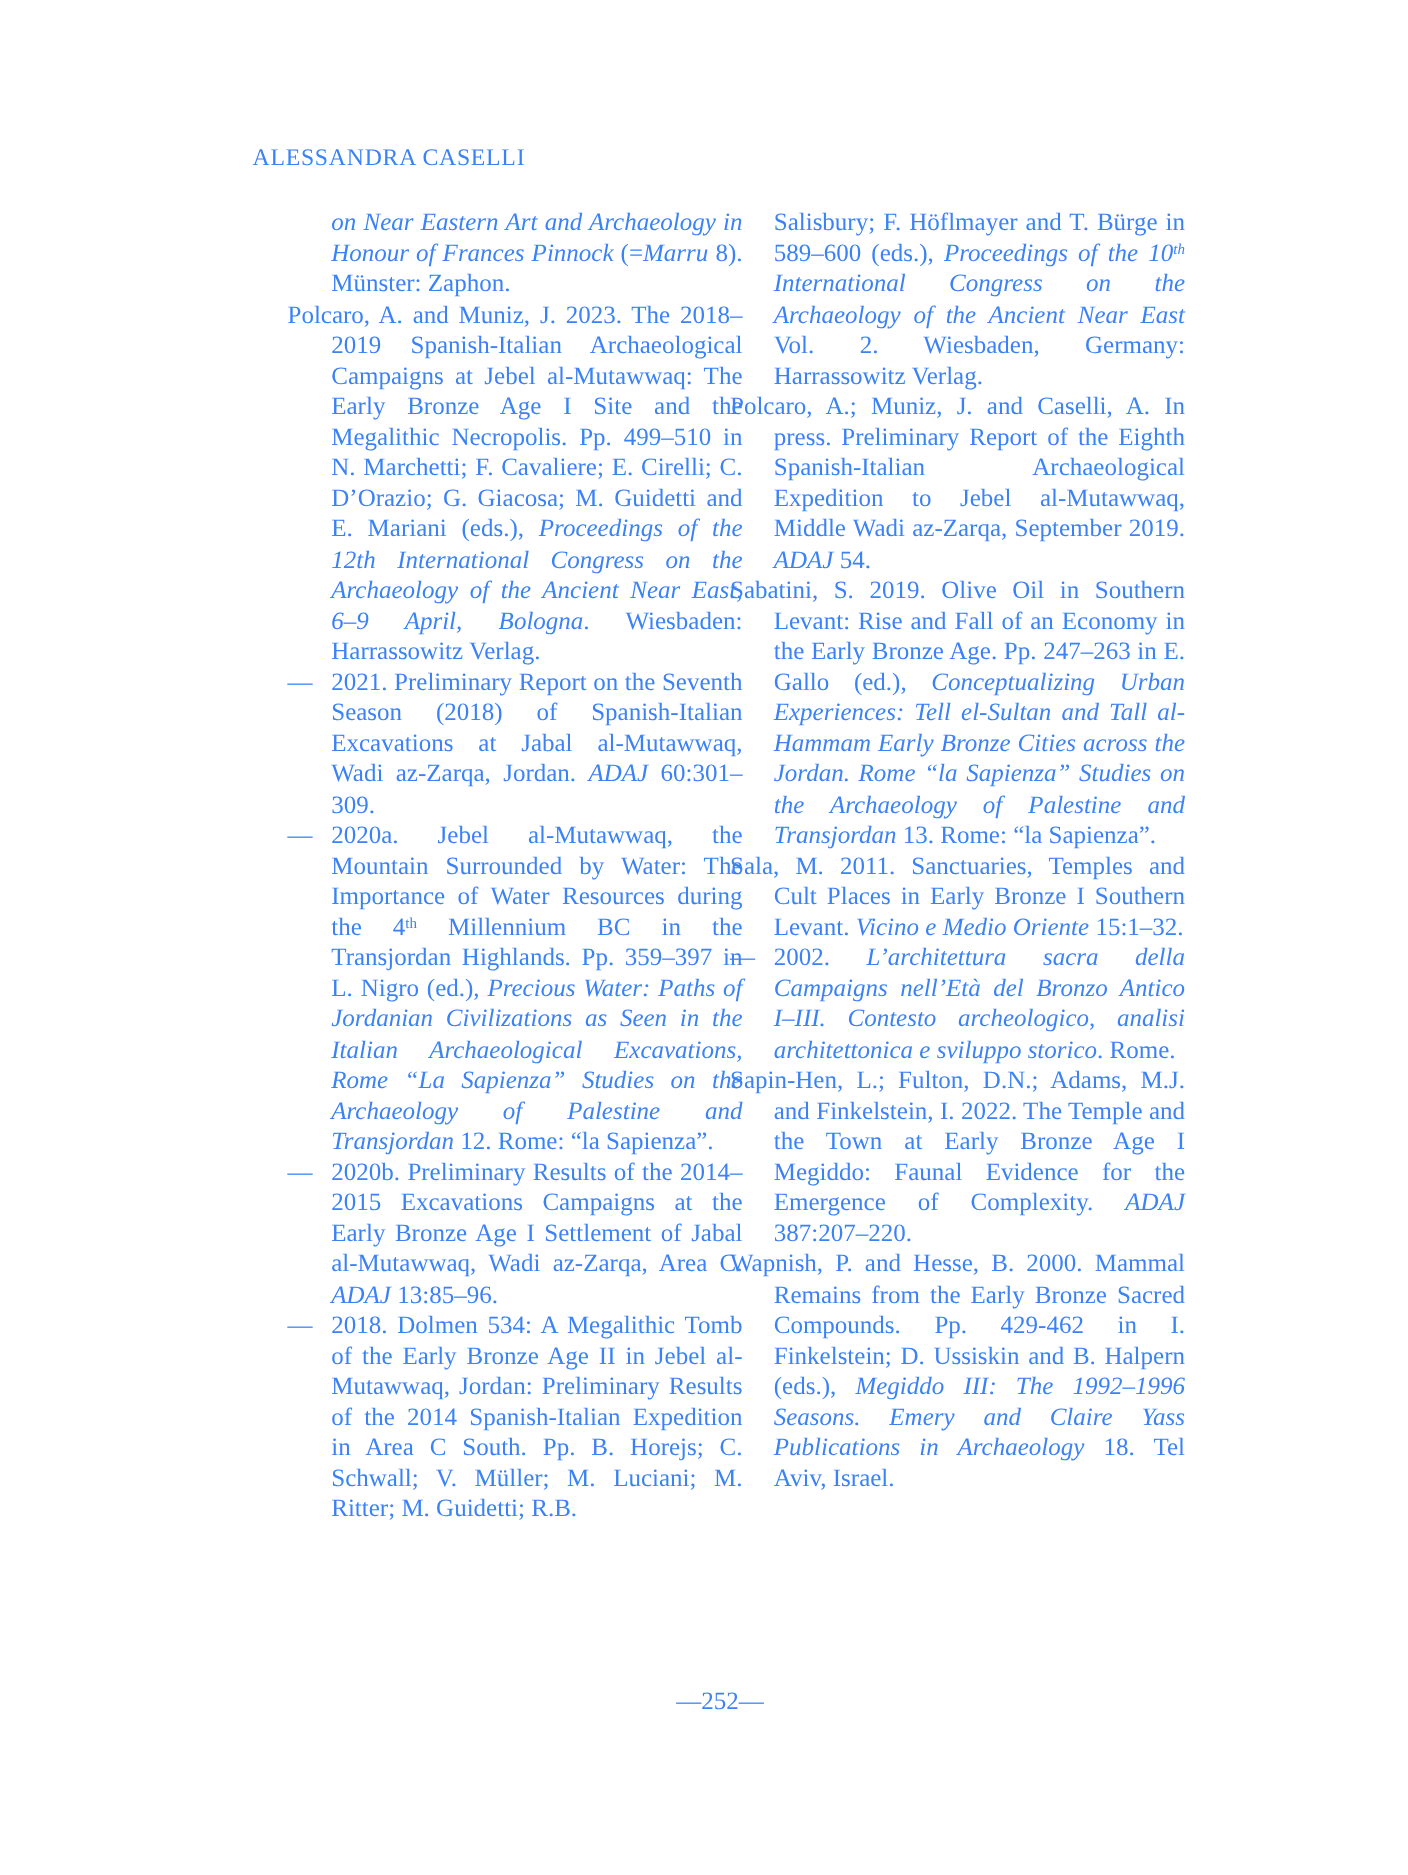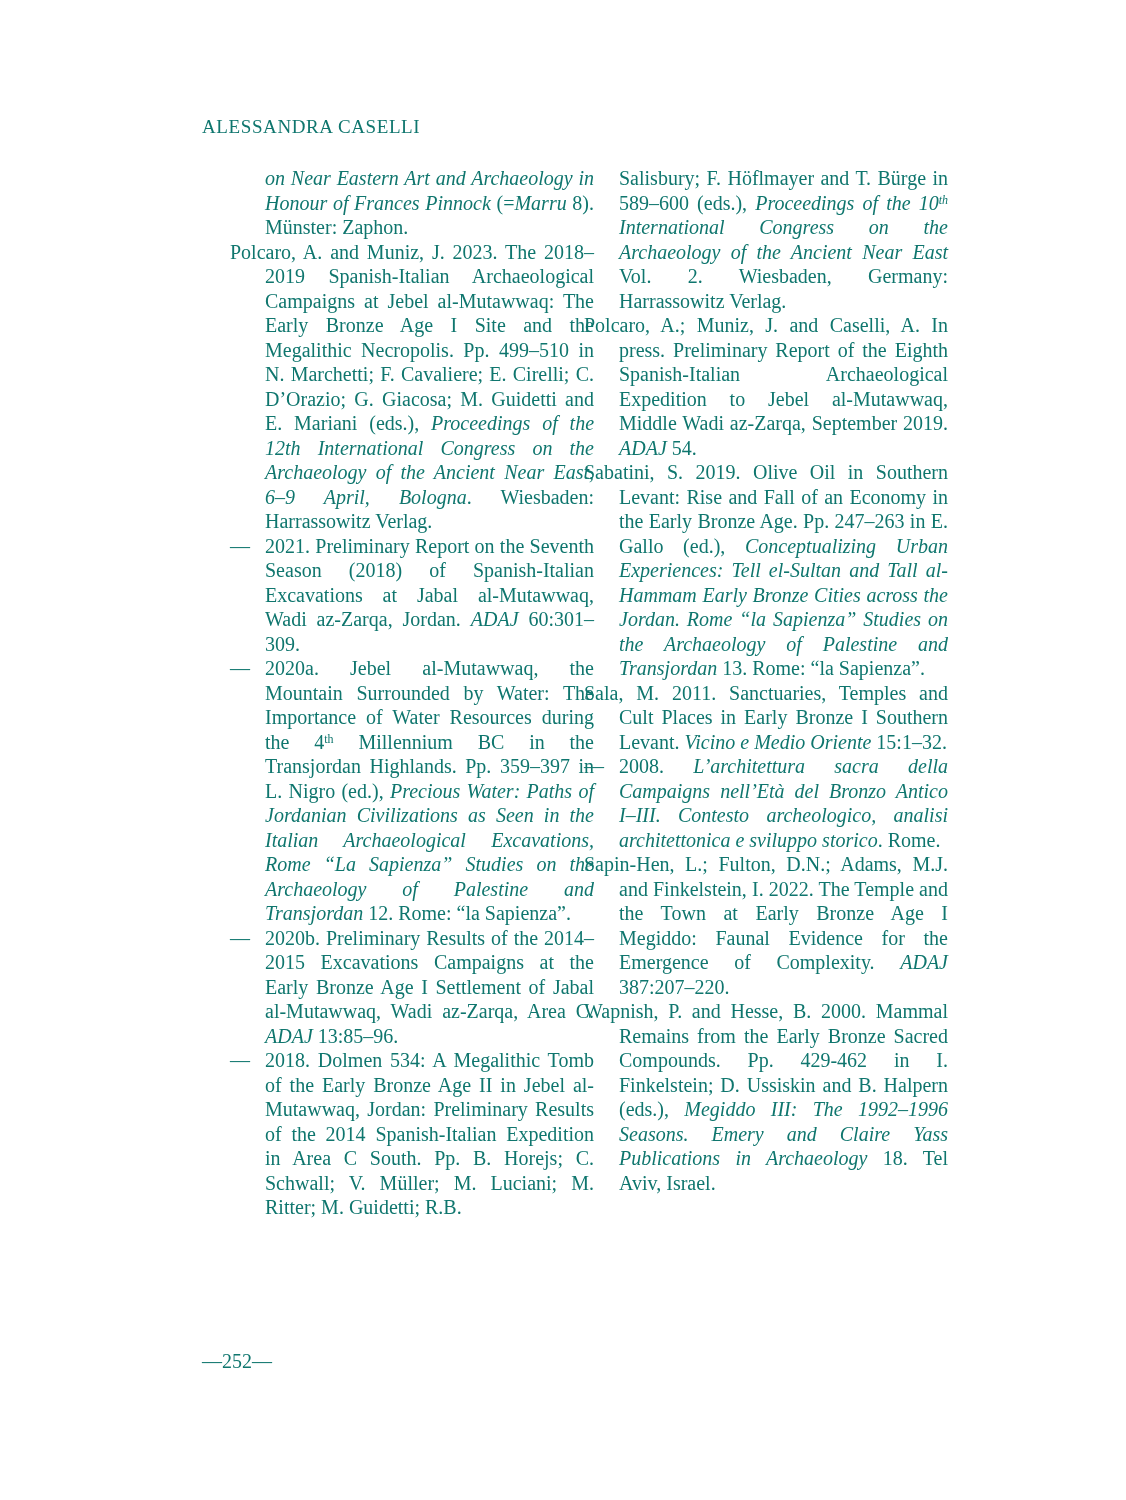--- a/index.html
+++ b/index.html
@@ -2,21 +2,21 @@
 <html lang="en"><head>
 <meta charset="utf-8">
 <style>
   html, body { margin: 0; padding: 0; background: #ffffff; }
   .page {
     position: relative;
     width: 1126px;
     height: 1500px;
     background: #ffffff;
     font-family: "Liberation Serif", serif;
-    color: #0f766e;
+    color: #3b82f6;
     overflow: hidden;
   }
   .running-header {
     position: absolute;
     left: 202px;
     top: 116px;
     font-size: 19px;
     letter-spacing: 0.6px;
     white-space: nowrap;
   }
@@ -50,21 +50,21 @@
     font-size: 12px;
     position: relative;
     top: -6px;
     line-height: 0;
   }
   .page-number {
     position: absolute;
     left: 202px;
     width: 748px;
     top: 1350px;
-    text-align: left;
+    text-align: center;
     font-size: 20px;
   }
 </style>
 </head>
 <body>
 
 <div class="page">
   <div class="running-header">ALESSANDRA CASELLI</div>
 
   <div class="col col-left">
@@ -74,19 +74,19 @@
       <div class="entry dash"><span class="dash-box">—</span><span>2020a. Jebel al-Mutawwaq, the Mountain Surrounded by Water: The Importance of Water Resources during the 4</span><span class="sup">th</span><span> Millennium BC in the Transjordan Highlands. Pp. 359–397 in L. Nigro (ed.), </span><em>Precious Water: Paths of Jordanian Civilizations as Seen in the Italian Archaeological Excavations, Rome “La Sapienza” Studies on the Archaeology of Palestine and Transjordan</em><span> 12. Rome: “la Sapienza”.</span></div>
       <div class="entry dash"><span class="dash-box">—</span><span>2020b. Preliminary Results of the 2014–2015 Excavations Campaigns at the Early Bronze Age I Settlement of Jabal al-Mutawwaq, Wadi az-Zarqa, Area C. </span><em>ADAJ</em><span> 13:85–96.</span></div>
       <div class="entry dash"><span class="dash-box">—</span><span>2018. Dolmen 534: A Megalithic Tomb of the Early Bronze Age II in Jebel al-Mutawwaq, Jordan: Preliminary Results of the 2014 Spanish-Italian Expedition in Area C South. Pp. B. Horejs; C. Schwall; V. Müller; M. Luciani; M. Ritter; M. Guidetti; R.B.</span></div>
     </div>
 
   <div class="col col-right">
       <div class="entry fragment"><span>Salisbury; F. Höflmayer and T. Bürge in 589–600 (eds.), </span><em>Proceedings of the 10</em><em class="sup">th</em><em> International Congress on the Archaeology of the Ancient Near East</em><span> Vol. 2. Wiesbaden, Germany: Harrassowitz Verlag.</span></div>
       <div class="entry named"><span>Polcaro, A.; Muniz, J. and Caselli, A. In press. Preliminary Report of the Eighth Spanish-Italian Archaeological Expedition to Jebel al-Mutawwaq, Middle Wadi az-Zarqa, September 2019. </span><em>ADAJ</em><span> 54.</span></div>
       <div class="entry named"><span>Sabatini, S. 2019. Olive Oil in Southern Levant: Rise and Fall of an Economy in the Early Bronze Age. Pp. 247–263 in E. Gallo (ed.), </span><em>Conceptualizing Urban Experiences: Tell el-Sultan and Tall al-Hammam Early Bronze Cities across the Jordan. Rome “la Sapienza” Studies on the Archaeology of Palestine and Transjordan</em><span> 13. Rome: “la Sapienza”.</span></div>
       <div class="entry named"><span>Sala, M. 2011. Sanctuaries, Temples and Cult Places in Early Bronze I Southern Levant. </span><em>Vicino e Medio Oriente</em><span> 15:1–32.</span></div>
-      <div class="entry dash"><span class="dash-box">—</span><span>2008. </span><em>L’architettura sacra della Campaigns nell’Età del Bronzo Antico I–III. Contesto archeologico, analisi architettonica e sviluppo storico</em><span>. Rome.</span></div>
+      <div class="entry dash"><span class="dash-box">—</span><span>2002. </span><em>L’architettura sacra della Campaigns nell’Età del Bronzo Antico I–III. Contesto archeologico, analisi architettonica e sviluppo storico</em><span>. Rome.</span></div>
       <div class="entry named"><span>Sapin-Hen, L.; Fulton, D.N.; Adams, M.J. and Finkelstein, I. 2022. The Temple and the Town at Early Bronze Age I Megiddo: Faunal Evidence for the Emergence of Complexity. </span><em>ADAJ</em><span> 387:207–220.</span></div>
       <div class="entry named"><span>Wapnish, P. and Hesse, B. 2000. Mammal Remains from the Early Bronze Sacred Compounds. Pp. 429-462 in I. Finkelstein; D. Ussiskin and B. Halpern (eds.), </span><em>Megiddo III: The 1992–1996 Seasons. Emery and Claire Yass Publications in Archaeology</em><span> 18. Tel Aviv, Israel.</span></div>
     </div>
 
   <div class="page-number">—252—</div>
 </div>
 
 </body></html>

